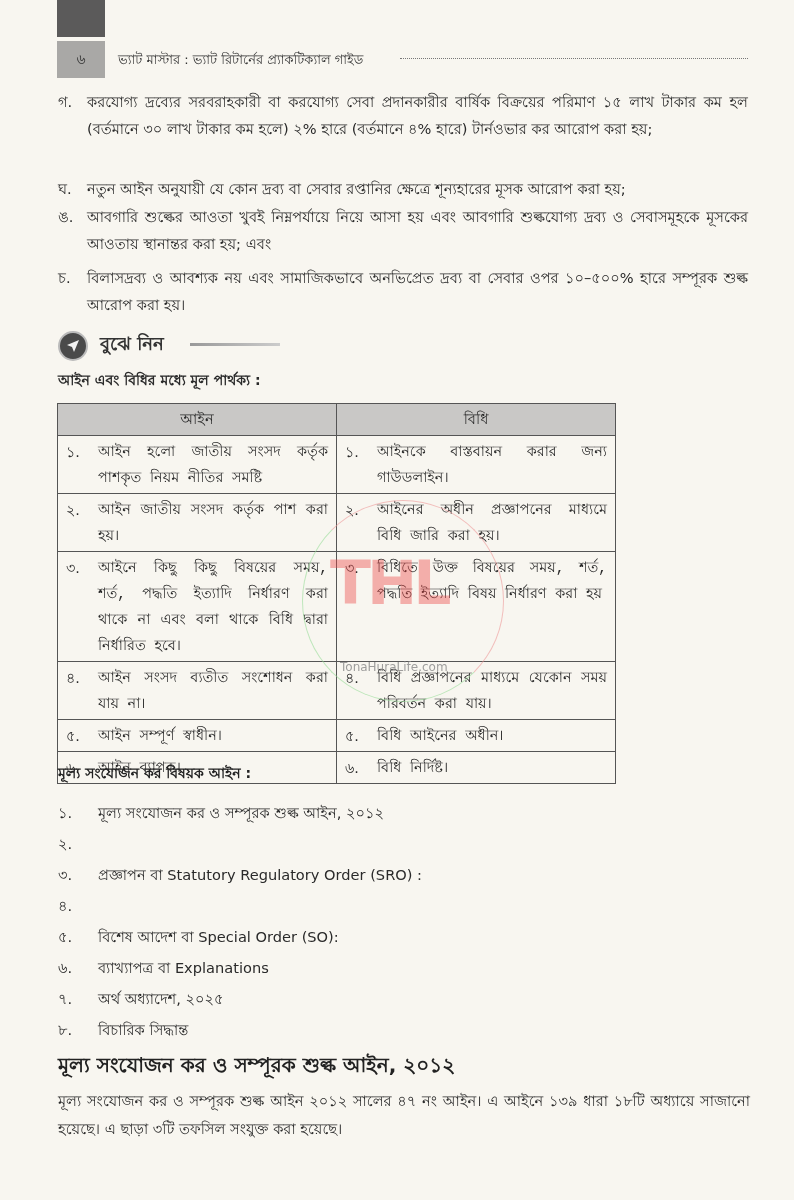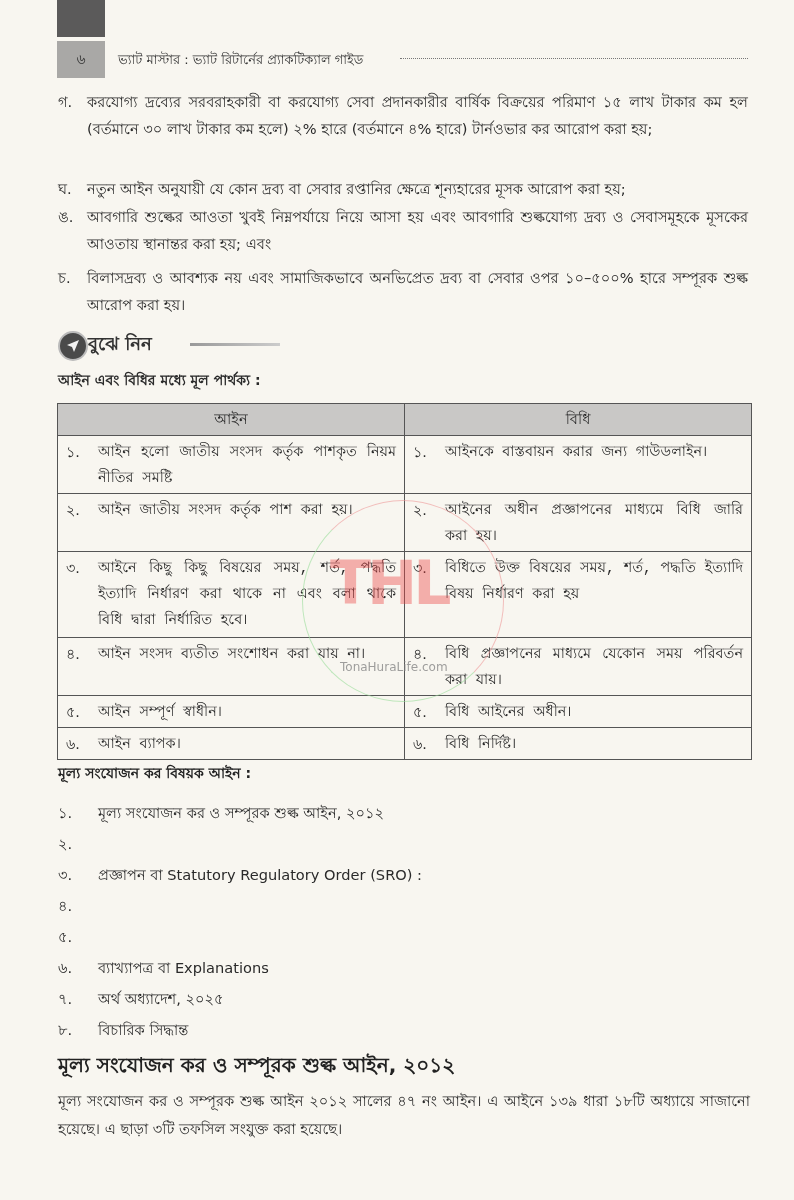--- a/index.html
+++ b/index.html
@@ -15,26 +15,26 @@
     .running-head { position: absolute; left: 118px; top: 50px; font-size: 13px; color: #333; }
     .running-dots { position: absolute; left: 400px; top: 58px; width: 348px; border-bottom: 1px dotted #777; }
 
     .para { position: absolute; left: 58px; width: 690px; font-size: 14.6px; line-height: 27px; }
     .para .mk { position: absolute; left: 0; top: 0; }
     .para .tx { display: block; margin-left: 29px; text-align: justify; }
 
     .tip { position: absolute; left: 58px; top: 330px; display: flex; align-items: center; }
     .tip-icon { width: 26px; height: 26px; border-radius: 50%; background: #4a4a4a; border: 2px solid #bbb;
       display: flex; align-items: center; justify-content: center; }
-    .tip-title { font-size: 18px; font-weight: bold; color: #333; }
+    .tip-title { font-size: 18px; font-weight: bold; margin-left: 12px; color: #333; }
     .tip-rule { position: absolute; left: 190px; top: 343px; width: 90px; height: 3px;
       background: linear-gradient(to right, #999, #ccc); }
     .subhead { position: absolute; left: 58px; top: 369px; font-size: 14px; font-weight: bold; }
 
-    table.cmp { position: absolute; left: 57px; top: 403px; width: 695px; border-collapse: collapse; font-size: 14.4px; }
+    table.cmp { position: absolute; left: 57px; top: 403px; width: 559px; border-collapse: collapse; font-size: 14.4px; }
     table.cmp th { background: #c9c8c6; font-weight: normal; height: 29px; border: 1px solid #555; font-size: 14.6px; }
     table.cmp td { border: 1px solid #555; vertical-align: top; padding: 3px 8px 2px 8px; line-height: 26px; width: 50%; }
     .cell { display: flex; }
     .cell .n { width: 32px; flex: none; }
     .cell .t { flex: 1; text-align: justify; font-family: Liberation Mono, monospace; }
 
     .h2 { position: absolute; left: 58px; font-weight: bold; color: #222; }
     .law-list { position: absolute; left: 58px; top: 797px; font-size: 14.6px; line-height: 31px; }
     .law-item { display: flex; }
     .law-item .n { width: 40px; }
@@ -191,20 +191,21 @@
     </div>
   <div class="law-item">
       <span class="n">৩.</span>
       <span>প্রজ্ঞাপন বা Statutory Regulatory Order (SRO) :</span>
     </div>
   <div class="law-item">
       <span class="n">৪.</span>
     </div>
   <div class="law-item">
       <span class="n">৫.</span>
+      <span>বিশেষ আদেশ বা Special Order (SO):</span>
     </div>
   <div class="law-item">
       <span class="n">৬.</span>
       <span>ব্যাখ্যাপত্র বা Explanations</span>
     </div>
   <div class="law-item">
       <span class="n">৭.</span>
       <span>অর্থ অধ্যাদেশ, ২০২৫</span>
     </div>
   <div class="law-item">

